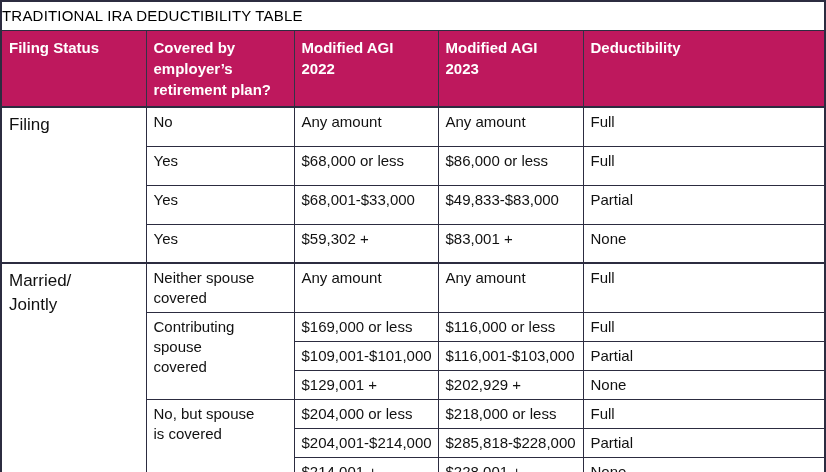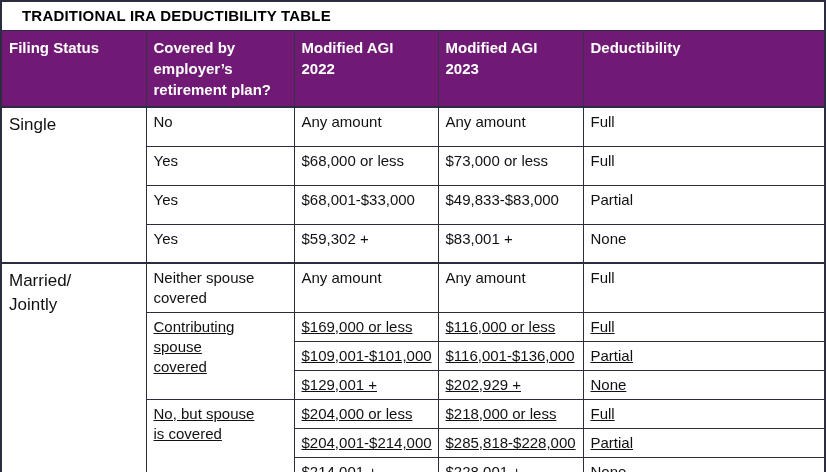--- a/index.html
+++ b/index.html
@@ -26,52 +26,52 @@
     vertical-align: top;
     text-align: left;
     padding: 4px 7px;
     font-size: 15px;
     color: #111111;
     white-space: pre-line;
     overflow: hidden;
   }
 
   tr.title-row td {
-    font-weight: bold;
+    font-weight: normal;
     font-size: 15px;
     letter-spacing: 0.2px;
-    padding: 4px 20px;
+    padding: 4px 0;
     height: 27px;
     color: #000000;
     background: #ffffff;
     white-space: nowrap;
   }
 
   tr.header-row th {
-    background: #701a75;
+    background: #be185d;
     color: #ffffff;
     font-weight: bold;
     border-left-color: #333347;
     border-right-color: #333347;
     border-top-color: #2c2c40;
     border-bottom-color: #2c2c40;
     height: 69px;
     line-height: 21px;
     padding: 6px 7px;
   }
 
   td.filing-status {
     font-size: 17px;
     line-height: 24px;
     padding-top: 5px;
   }
 
   tr.row-tall td { height: 39px; }
   tr.row-mid td { height: 48px; }
-  tr.row-short td { height: 26px; text-decoration: underline; }
+  tr.row-short td { height: 26px; }
 
   tr.section-start td { border-top: 2px solid #2c2c40; }
 
   td { line-height: 20px; }
 </style>
 </head>
 <body>
 
 <table class="ira-table">
   <colgroup>
@@ -93,30 +93,30 @@
 employer’s
 retirement plan?</th>
     <th>Modified AGI
 2022</th>
     <th>Modified AGI
 2023</th>
     <th>Deductibility</th>
   </tr>
 
   <tr class="row-tall section-start">
-    <td class="filing-status" rowspan="4">Single</td>
+    <td class="filing-status" rowspan="4">Filing</td>
     <td>No</td>
     <td>Any amount</td>
     <td>Any amount</td>
     <td>Full</td>
   </tr>
   <tr class="row-tall">
     <td>Yes</td>
     <td>$68,000 or less</td>
-    <td>$73,000 or less</td>
+    <td>$86,000 or less</td>
     <td>Full</td>
   </tr>
   <tr class="row-tall">
     <td>Yes</td>
     <td>$68,001-$33,000</td>
     <td>$49,833-$83,000</td>
     <td>Partial</td>
   </tr>
   <tr class="row-tall">
     <td>Yes</td>
@@ -137,21 +137,21 @@
   <tr class="row-short">
     <td rowspan="3">Contributing
 spouse
 covered</td>
     <td>$169,000 or less</td>
     <td>$116,000 or less</td>
     <td>Full</td>
   </tr>
   <tr class="row-short">
     <td>$109,001-$101,000</td>
-    <td>$116,001-$136,000</td>
+    <td>$116,001-$103,000</td>
     <td>Partial</td>
   </tr>
   <tr class="row-short">
     <td>$129,001 +</td>
     <td>$202,929 +</td>
     <td>None</td>
   </tr>
   <tr class="row-short">
     <td rowspan="3">No, but spouse
 is covered</td>

